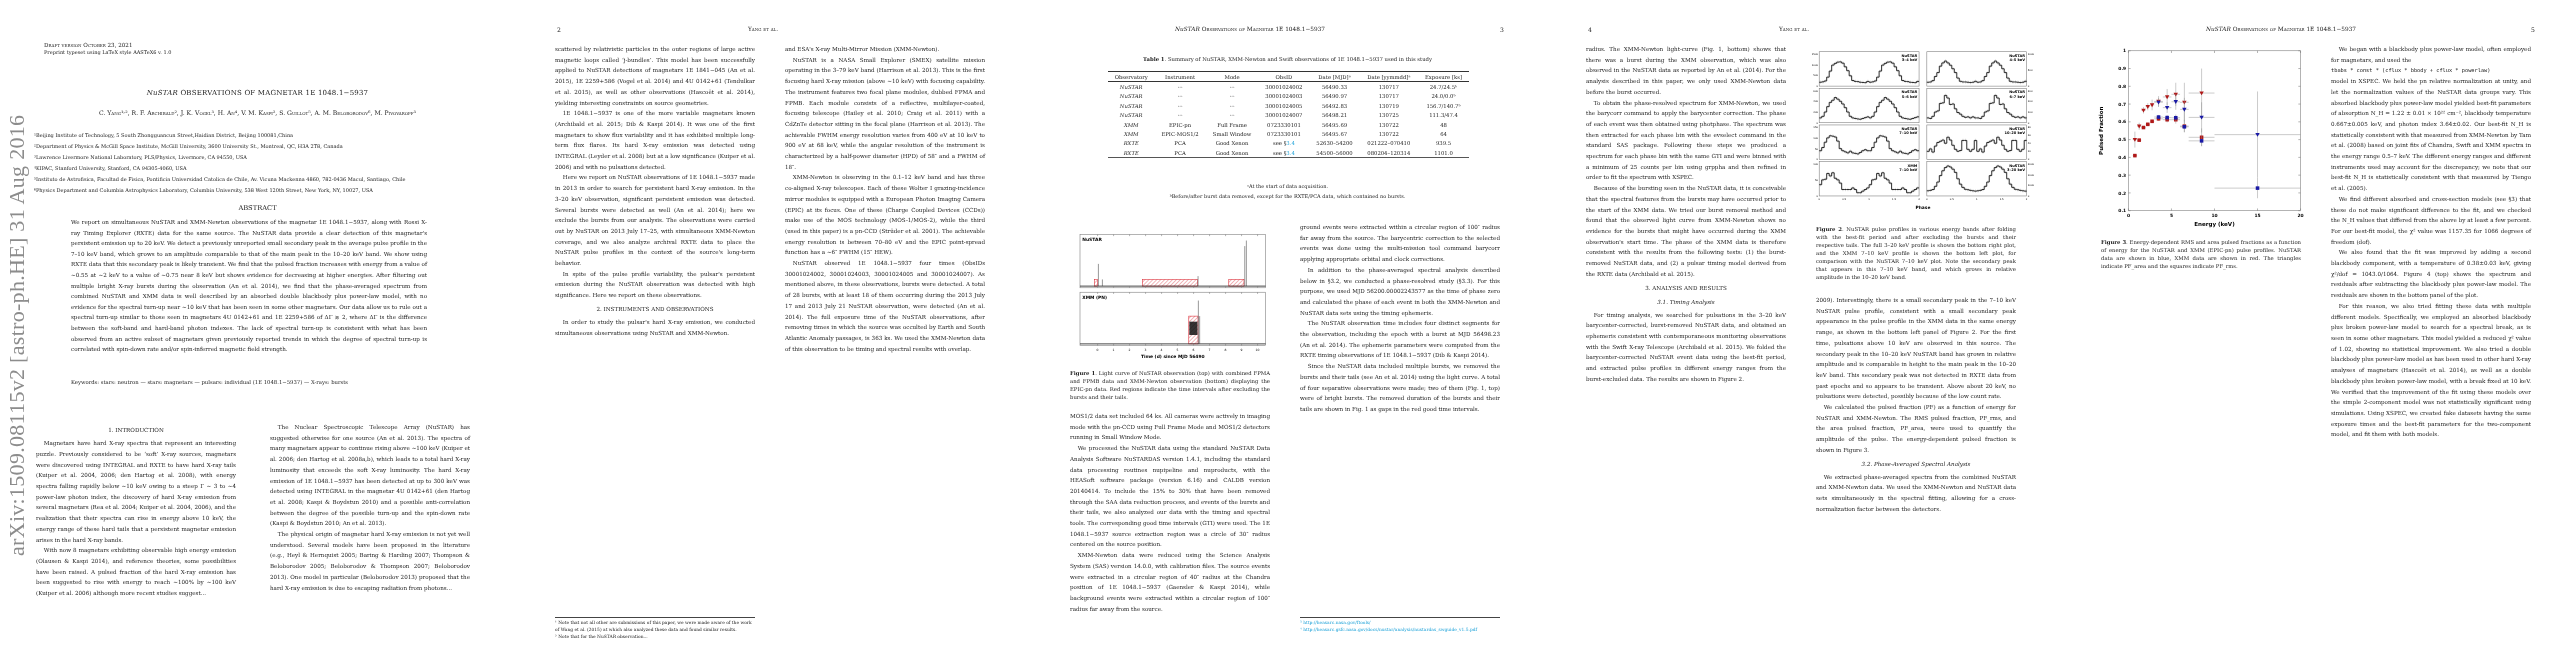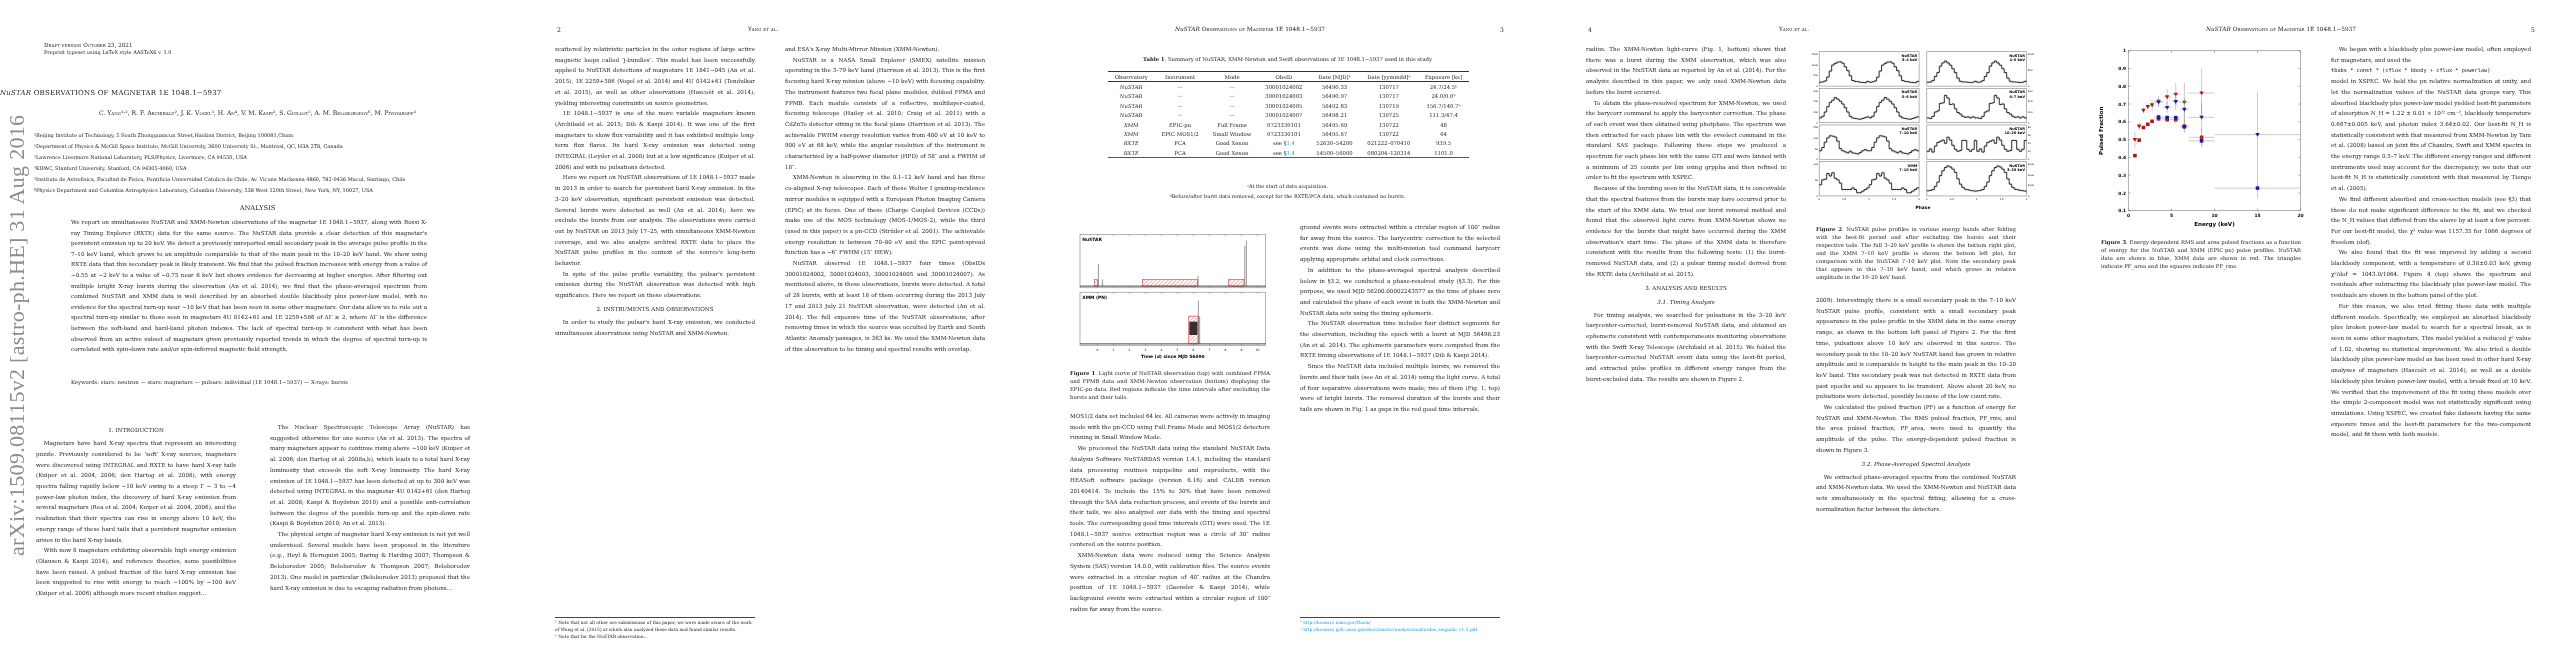--- a/index.html
+++ b/index.html
@@ -7,21 +7,21 @@
          font-family: "DejaVu Serif", "Liberation Serif", serif; color: #1a1a1a; }
   .page { position: absolute; top: 0; width: 515px; height: 667px; background: #fff; overflow: hidden; }
   .p1 { left: 0; } .p2 { left: 515px; } .p3 { left: 1030px; } .p4 { left: 1546px; } .p5 { left: 2061px; }
   .sc { font-variant: small-caps; }
   .it { font-style: italic; }
   .link { color: #1ba1d8; }
   .arxiv { position: absolute; left: 4.4px; top: 556px; transform: rotate(-90deg); transform-origin: left top;
            font-family: "Liberation Serif", serif; font-size: 22px; color: #8c8c8c; white-space: nowrap; letter-spacing: 0.3px; }
   .draft { position: absolute; left: 44px; top: 42px; font-size: 5px; line-height: 6.7px; }
   .draft .l1 { font-variant: small-caps; font-size: 5.6px; }
-  .title { position: absolute; left: 0; width: 515px; top: 89px; font-size: 7px; letter-spacing: 0.2px; }
+  .title { position: absolute; left: 0; width: 515px; top: 89px; text-align: center; font-size: 7px; letter-spacing: 0.2px; }
   .authors { position: absolute; left: 0; width: 515px; top: 109px; text-align: center; font-size: 6.1px; }
   .affils { position: absolute; left: 34px; top: 130px; font-size: 5px; line-height: 11px; }
   .abs-h { position: absolute; left: 0; width: 515px; top: 204px; text-align: center; font-size: 6.7px; }
   .abs { position: absolute; left: 71px; width: 356px; top: 217px; font-size: 5.6px; line-height: 10.6px; text-align: justify; }
   .kw { position: absolute; left: 71px; width: 356px; top: 378px; font-size: 5.3px; line-height: 9.4px; text-align: justify; }
   .col { position: absolute; font-size: 5.6px; line-height: 10.7px; text-align: justify; width: 200px; }
   .sec-h { text-align: center; font-size: 5.6px; font-variant: small-caps; margin: 3.3px 0 2.2px 0; }
   .subsec-h { text-align: center; font-style: italic; font-size: 5.6px; margin: 3.3px 0 2.2px 0; }
   .para { text-indent: 7.8px; margin: 0; }
   .runhead { position: absolute; top: 25.6px; font-size: 5.8px; }
@@ -51,21 +51,21 @@
   </div>
   <div class="authors sc">C. Yang¹˒², R. F. Archibald², J. K. Vogel³, H. An⁴, V. M. Kaspi², S. Guillot⁵, A. M. Beloborodov⁶, M. Pivovaroff³</div>
   <div class="affils">
     <div>¹Beijing Institute of Technology, 5 South Zhongguancun Street,Haidian District, Beijing 100081,China</div>
     <div>²Department of Physics &amp; McGill Space Institute, McGill University, 3600 University St., Montreal, QC, H3A 2T8, Canada</div>
     <div>³Lawrence Livermore National Laboratory, PLS/Physics, Livermore, CA 94550, USA</div>
     <div>⁴KIPAC, Stanford University, Stanford, CA 94305-4060, USA</div>
     <div>⁵Instituto de Astrofisica, Facultad de Fisica, Pontificia Universidad Catolica de Chile, Av. Vicuna Mackenna 4860, 782-0436 Macul, Santiago, Chile</div>
     <div>⁶Physics Department and Columbia Astrophysics Laboratory, Columbia University, 538 West 120th Street, New York, NY, 10027, USA</div>
   </div>
-  <div class="abs-h">ANALYSIS</div>
+  <div class="abs-h">ABSTRACT</div>
   <div class="abs">We report on simultaneous NuSTAR and XMM-Newton observations of the magnetar 1E 1048.1−5937, along with Rossi X-ray Timing Explorer (RXTE) data for the same source. The NuSTAR data provide a clear detection of this magnetar's persistent emission up to 20 keV. We detect a previously unreported small secondary peak in the average pulse profile in the 7–10 keV band, which grows to an amplitude comparable to that of the main peak in the 10–20 keV band. We show using RXTE data that this secondary peak is likely transient. We find that the pulsed fraction increases with energy from a value of ~0.55 at ~2 keV to a value of ~0.75 near 8 keV but shows evidence for decreasing at higher energies. After filtering out multiple bright X-ray bursts during the observation (An et al. 2014), we find that the phase-averaged spectrum from combined NuSTAR and XMM data is well described by an absorbed double blackbody plus power-law model, with no evidence for the spectral turn-up near ~10 keV that has been seen in some other magnetars. Our data allow us to rule out a spectral turn-up similar to those seen in magnetars 4U 0142+61 and 1E 2259+586 of ΔΓ ≳ 2, where ΔΓ is the difference between the soft-band and hard-band photon indexes. The lack of spectral turn-up is consistent with what has been observed from an active subset of magnetars given previously reported trends in which the degree of spectral turn-up is correlated with spin-down rate and/or spin-inferred magnetic field strength.</div>
   <div class="kw">Keywords: stars: neutron — stars: magnetars — pulsars: individual (1E 1048.1−5937) — X-rays: bursts</div>
   <div class="col" style="left:36px; top:422px;">
     <div class="sec-h">1. INTRODUCTION</div>
     <p class="para">Magnetars have hard X-ray spectra that represent an interesting puzzle. Previously considered to be ‘soft’ X-ray sources, magnetars were discovered using INTEGRAL and RXTE to have hard X-ray tails (Kuiper et al. 2004, 2006; den Hartog et al. 2008), with energy spectra falling rapidly below ~10 keV owing to a steep Γ ~ 3 to ~4 power-law photon index, the discovery of hard X-ray emission from several magnetars (Rea et al. 2004; Kuiper et al. 2004, 2006), and the realization that their spectra can rise in energy above 10 keV, the energy range of these hard tails that a persistent magnetar emission arises in the hard X-ray bands.</p>
     <p class="para">With now 8 magnetars exhibiting observable high energy emission (Olausen &amp; Kaspi 2014), and reference theories, some possibilities have been raised. A pulsed fraction of the hard X-ray emission has been suggested to rise with energy to reach ~100% by ~100 keV (Kuiper et al. 2006) although more recent studies suggest...</p>
   </div>
   <div class="col" style="left:270px; top:422px;">
     <p class="para">The Nuclear Spectroscopic Telescope Array (NuSTAR) has suggested otherwise for one source (An et al. 2013). The spectra of many magnetars appear to continue rising above ~100 keV (Kuiper et al. 2006; den Hartog et al. 2008a,b), which leads to a total hard X-ray luminosity that exceeds the soft X-ray luminosity. The hard X-ray emission of 1E 1048.1−5937 has been detected at up to 300 keV was detected using INTEGRAL in the magnetar 4U 0142+61 (den Hartog et al. 2008; Kaspi &amp; Boydstun 2010) and a possible anti-correlation between the degree of the possible turn-up and the spin-down rate (Kaspi &amp; Boydstun 2010; An et al. 2013).</p>
     <p class="para">The physical origin of magnetar hard X-ray emission is not yet well understood. Several models have been proposed in the literature (e.g., Heyl &amp; Hernquist 2005; Baring &amp; Harding 2007; Thompson &amp; Beloborodov 2005; Beloborodov &amp; Thompson 2007; Beloborodov 2013). One model in particular (Beloborodov 2013) proposed that the hard X-ray emission is due to escaping radiation from photons...</p>

